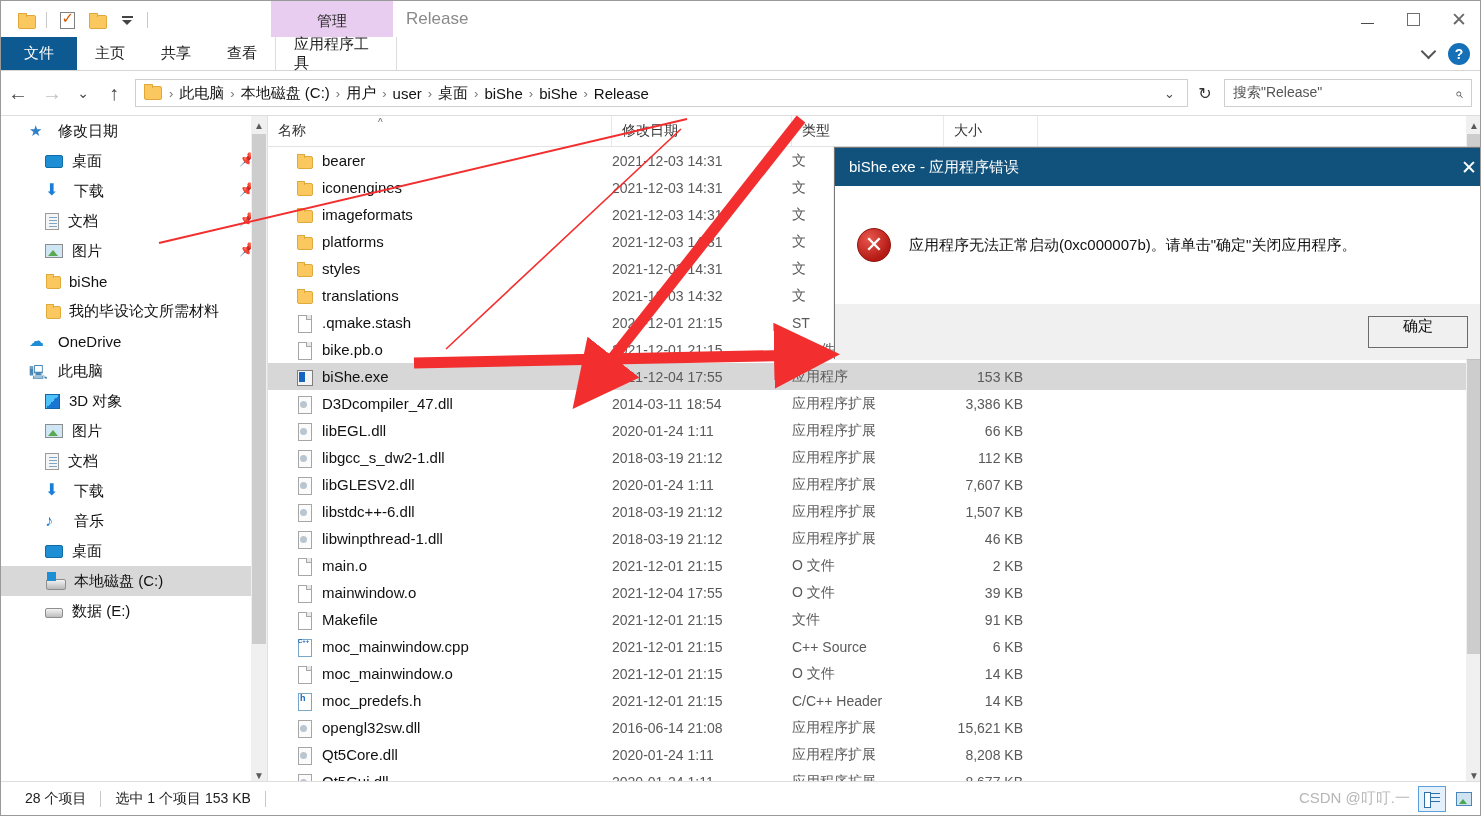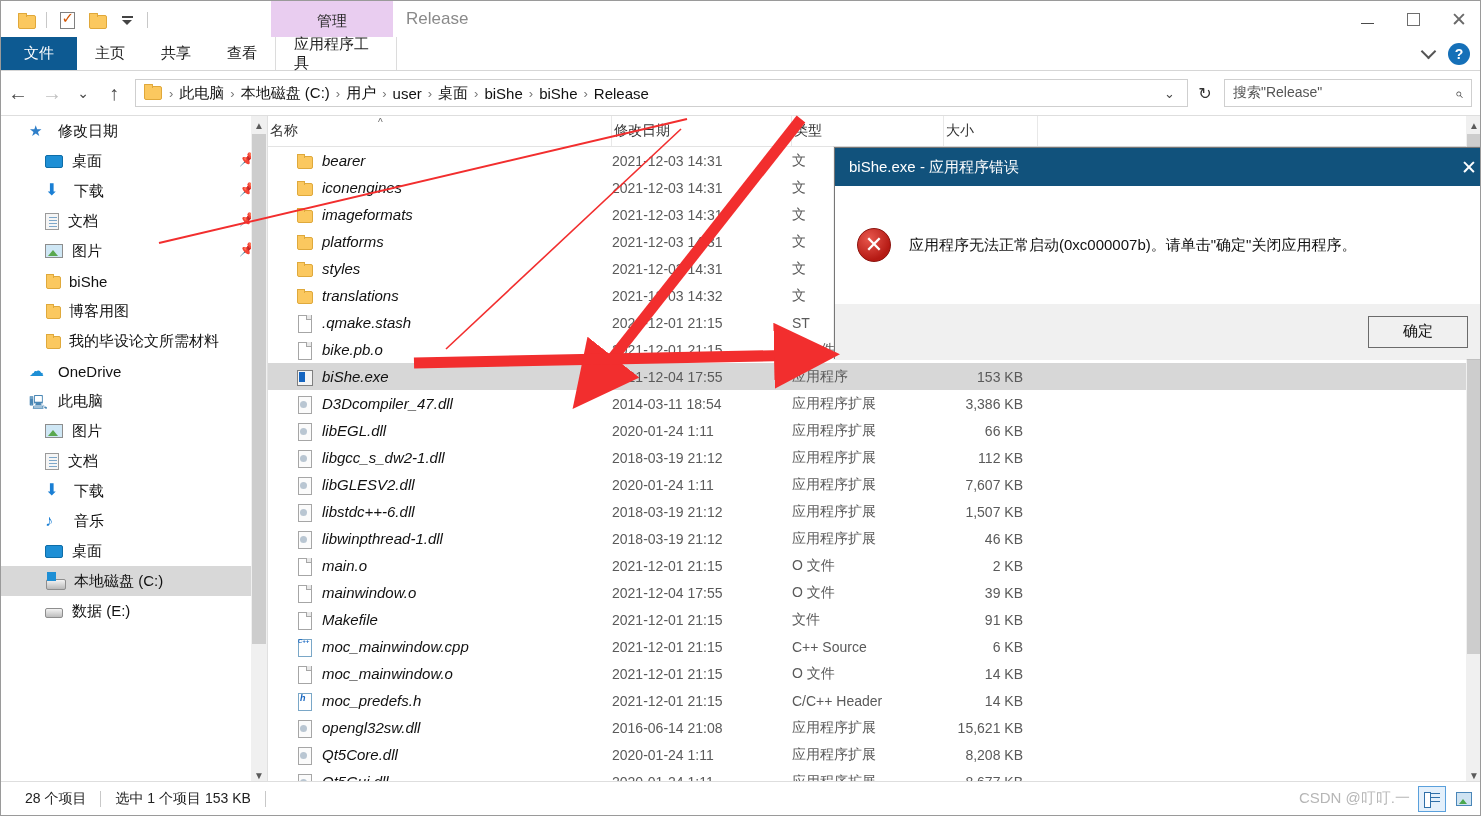--- a/index.html
+++ b/index.html
@@ -197,34 +197,34 @@
   .filepane {
     position: absolute; left: 266px; top: 0; width: 1215px; height: 668px;
     background: #fff; border-left: 1px solid #e0e0e0;
   }
   .colhead {
     position: absolute; left: 0; top: 0; width: 1199px; height: 31px;
     border-bottom: 1px solid #e3e3e3; background: #fff;
   }
   .col {
     position: absolute; top: 0; height: 30px; display: flex; align-items: center;
-    font-size: 14px; color: #333; padding-left: 2px;
+    font-size: 14px; color: #333; padding-left: 10px;
     border-right: 1px solid #e8e8e8;
   }
   .sortmark {
     position: absolute; left: 110px; top: 1px; font-size: 10px; color: #666;
   }
   .rows {
     position: absolute; left: 0; top: 31px; width: 1199px; height: 637px; overflow: hidden;
   }
   .row { position: relative; height: 27px; }
   .row.selected { background: #d7d7d7; }
   .cell-name {
     position: absolute; left: 28px; top: 0; height: 27px; display: flex; align-items: center;
-    font-size: 15px; color: #111; font-style: italic;
+    font-size: 15px; color: #111;
   }
   .cell-name .fic { margin-right: 10px; position: relative; width: 16px; height: 16px; flex: none; }
   .cell-date {
     position: absolute; left: 344px; top: 0; height: 27px; display: flex; align-items: center;
     font-size: 14px; color: #5a5a5a;
   }
   .cell-type {
     position: absolute; left: 524px; top: 0; height: 27px; display: flex; align-items: center;
     font-size: 14px; color: #5a5a5a;
   }
@@ -318,21 +318,21 @@
     color: #fff; font-size: 22px; font-weight: bold; line-height: 1;
     flex: none; margin-right: 18px;
   }
   .err-text { font-size: 15px; color: #111; }
   .dlg-footer {
     height: 55px; background: #f0f0f0; display: flex; align-items: center;
     justify-content: flex-end; padding-right: 24px;
   }
   .dlg-ok {
     width: 100px; height: 32px; background: #f0f0f0; border: 1px solid #6b6b6b;
-    display: flex; align-items: center; justify-content: center;
+    display: flex; align-items: flex-start; justify-content: center;
     font-size: 15px; color: #111;
   }
 
   
   .annot { position: absolute; left: 0; top: 0; width: 1481px; height: 816px;
     pointer-events: none; }
 </style>
 </head>
 <body>
 
@@ -471,33 +471,33 @@
             <span class="nav-ico ic-pic"></span>
             <span>图片</span>
             <span class="pin">📌</span>
           </div>
           <div class="nav-item lvl2">
             <span class="nav-ico ic-folder"></span>
             <span>biShe</span>
           </div>
           <div class="nav-item lvl2">
             <span class="nav-ico ic-folder"></span>
-            <span>博客用图</span>
-          </div>
-          <div class="nav-item lvl2">
-            <span class="nav-ico ic-folder"></span>
             <span>我的毕设论文所需材料</span>
           </div>
           <div class="nav-item">
             <span class="nav-ico ic-cloud">☁</span>
             <span>OneDrive</span>
           </div>
           <div class="nav-item">
             <span class="nav-ico ic-pc">🖳</span>
             <span>此电脑</span>
+          </div>
+          <div class="nav-item lvl2">
+            <span class="nav-ico ic-3d"></span>
+            <span>3D 对象</span>
           </div>
           <div class="nav-item lvl2">
             <span class="nav-ico ic-pic"></span>
             <span>图片</span>
           </div>
           <div class="nav-item lvl2">
             <span class="nav-ico ic-doc"></span>
             <span>文档</span>
           </div>
           <div class="nav-item lvl2">

